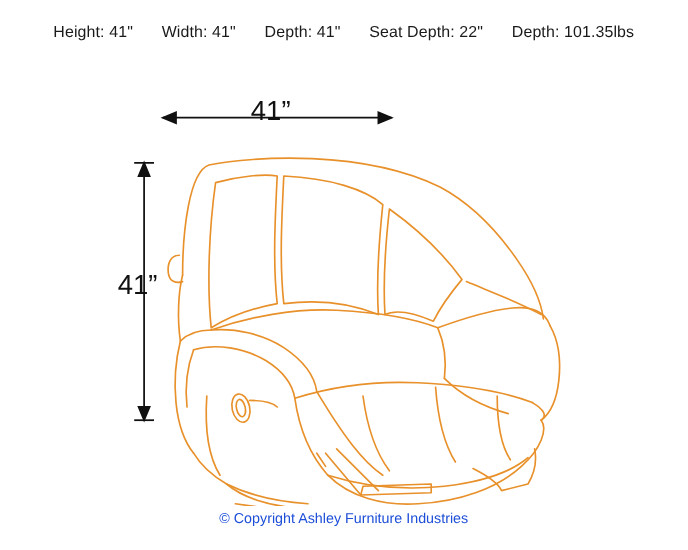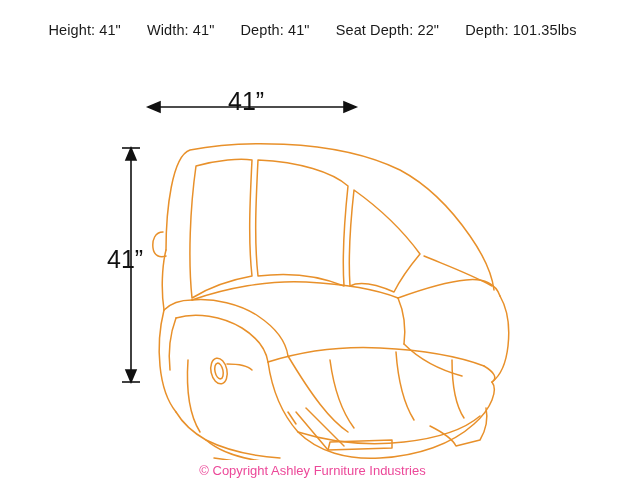--- a/index.html
+++ b/index.html
@@ -35,21 +35,21 @@
     display: inline-block;
     margin: 0 11px;
   }
   .copyright {
     position: absolute;
     bottom: 22px;
     left: 0;
     width: 625px;
     text-align: center;
     font-size: 13px;
-    color: #ec4899;
+    color: #1d4ed8;
   }
   .diagram {
     position: absolute;
     top: 60px;
     left: 0;
     width: 625px;
     height: 400px;
   }
   .dim-label {
     position: absolute;

